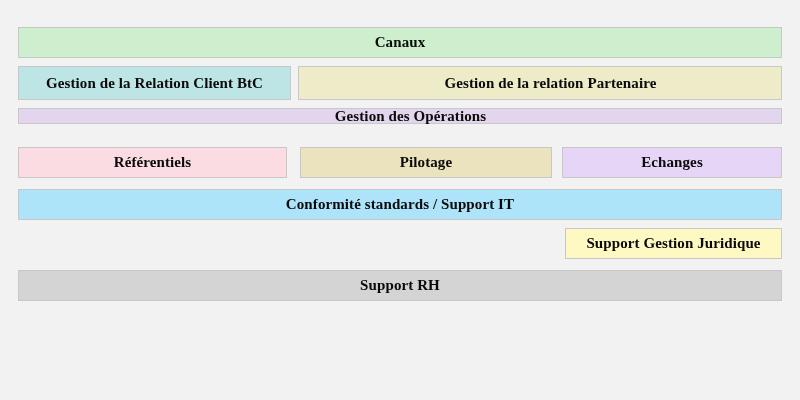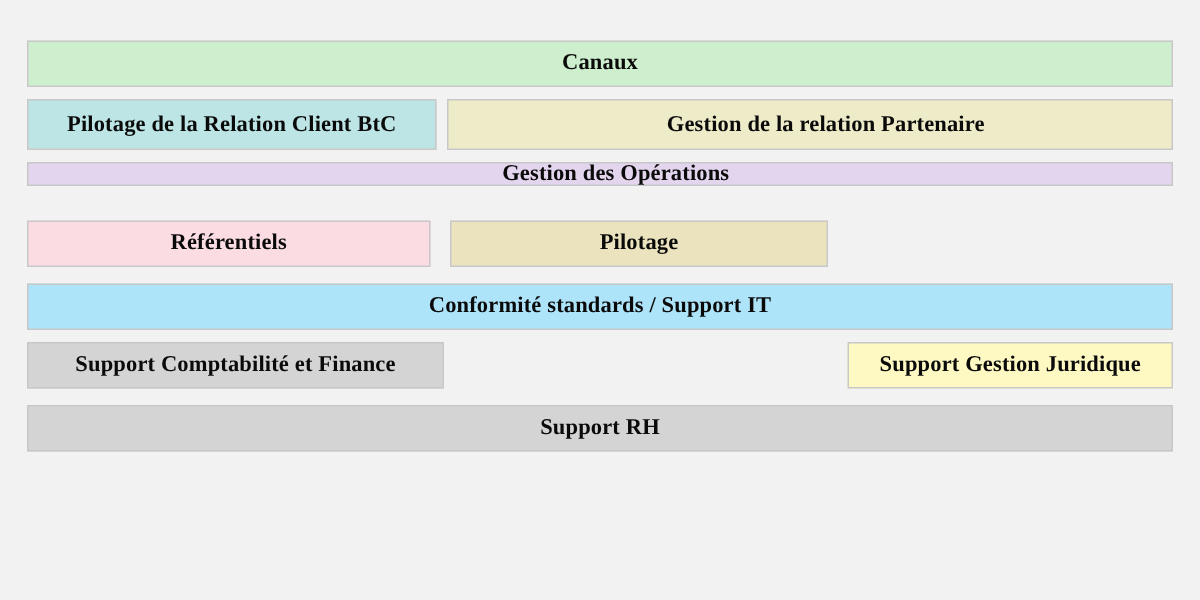--- a/index.html
+++ b/index.html
@@ -61,44 +61,44 @@
 </head>
 <body style="background: rgb(242, 242, 242);">
 
 <div id="canvas">
 
   <div class="block r1 full" style="background-color: rgb(205, 239, 205); border-color: rgb(200, 200, 200); color: rgb(10, 10, 10);">
     <span class="label">Canaux</span>
   </div>
 
   <div class="block r2 c-a" style="background-color: rgb(190, 229, 229); border-color: rgb(200, 200, 200); color: rgb(10, 10, 10);">
-    <span class="label">Pilotage de la Relation Client BtC</span>
+    <span class="label">Gestion de la Relation Client BtC</span>
   </div>
   <div class="block r2 c-b" style="background-color: rgb(237, 235, 200); border-color: rgb(200, 200, 200); color: rgb(10, 10, 10);">
     <span class="label">Gestion de la relation Partenaire</span>
   </div>
 
   <div class="block r3 full" style="background-color: rgb(228, 213, 238); border-color: rgb(200, 200, 200); color: rgb(10, 10, 10);">
     <span class="label">Gestion des Opérations</span>
   </div>
 
   <div class="block r4 t-b" style="background-color: rgb(234, 227, 189); border-color: rgb(200, 200, 200); color: rgb(10, 10, 10);">
     <span class="label">Pilotage</span>
   </div>
   <div class="block r4 t-a" style="background-color: rgb(251, 220, 226); border-color: rgb(200, 200, 200); color: rgb(10, 10, 10);">
     <span class="label">Référentiels</span>
   </div>
+  <div class="block r4 t-c" style="background-color: rgb(230, 213, 247); border-color: rgb(200, 200, 200); color: rgb(10, 10, 10);">
+    <span class="label">Echanges</span>
+  </div>
 
   <div class="block r5 full" style="background-color: rgb(174, 228, 250); border-color: rgb(200, 200, 200); color: rgb(10, 10, 10);">
     <span class="label">Conformité standards / Support IT</span>
   </div>
 
-  <div class="block r6 s-a" style="background-color: rgb(212, 212, 212); border-color: rgb(200, 200, 200); color: rgb(10, 10, 10);">
-    <span class="label">Support Comptabilité et Finance</span>
-  </div>
   <div class="block r6 s-c" style="background-color: #fef9c3; border-color: rgb(200, 200, 200); color: rgb(10, 10, 10);">
     <span class="label">Support Gestion Juridique</span>
   </div>
 
   <div class="block r7 full" style="background-color: rgb(212, 212, 212); border-color: rgb(200, 200, 200); color: rgb(10, 10, 10);">
     <span class="label">Support RH</span>
   </div>
 
 </div>
 

